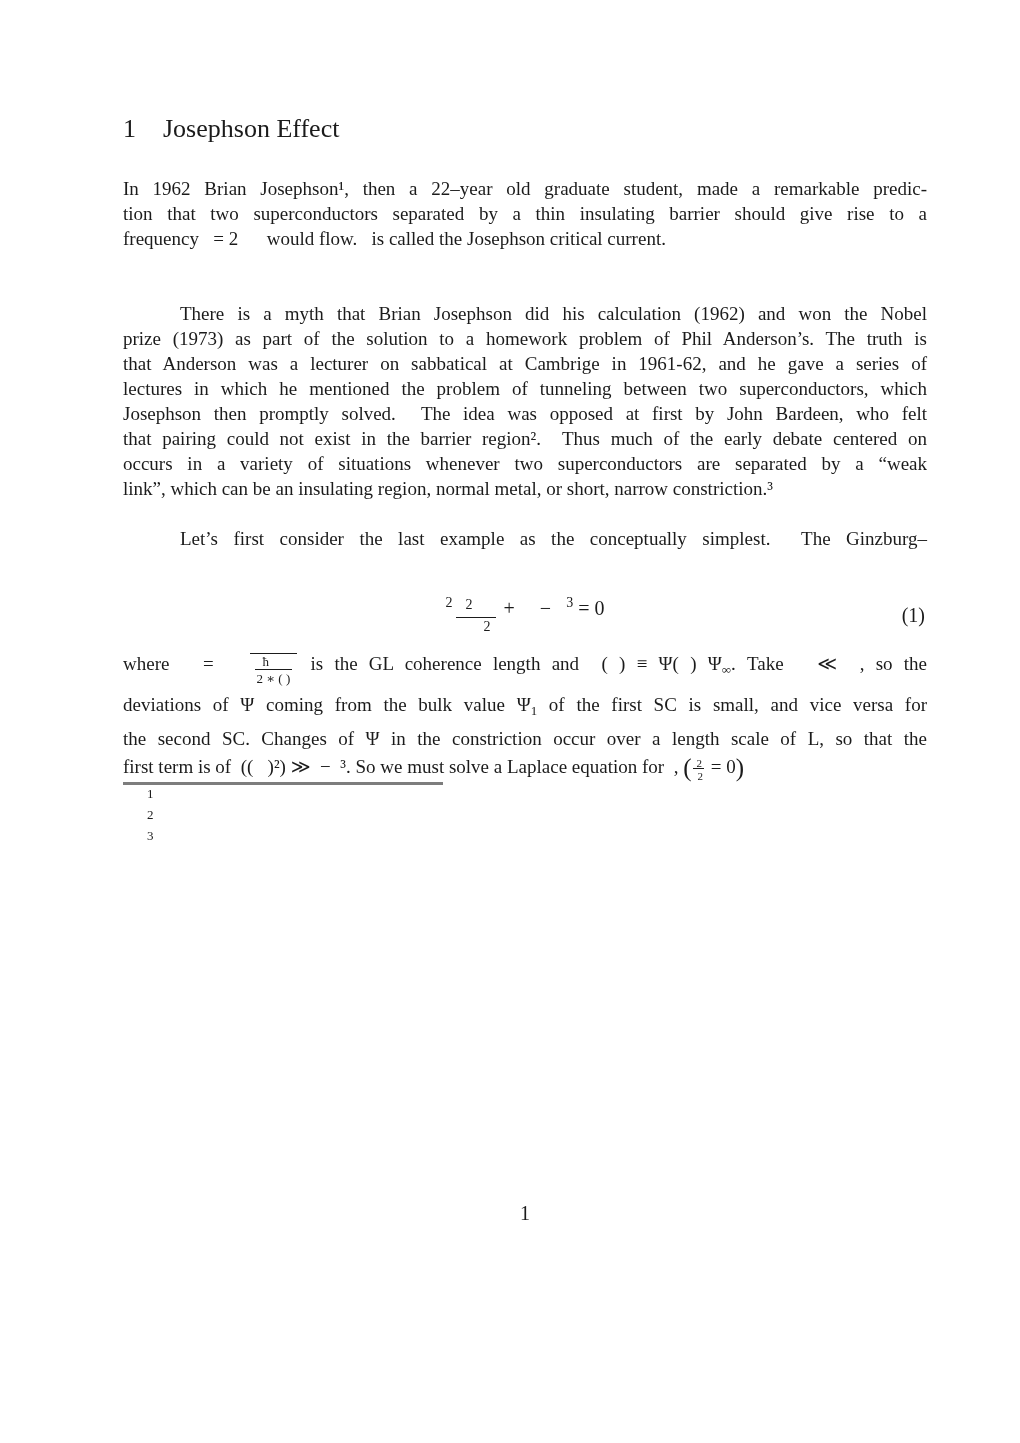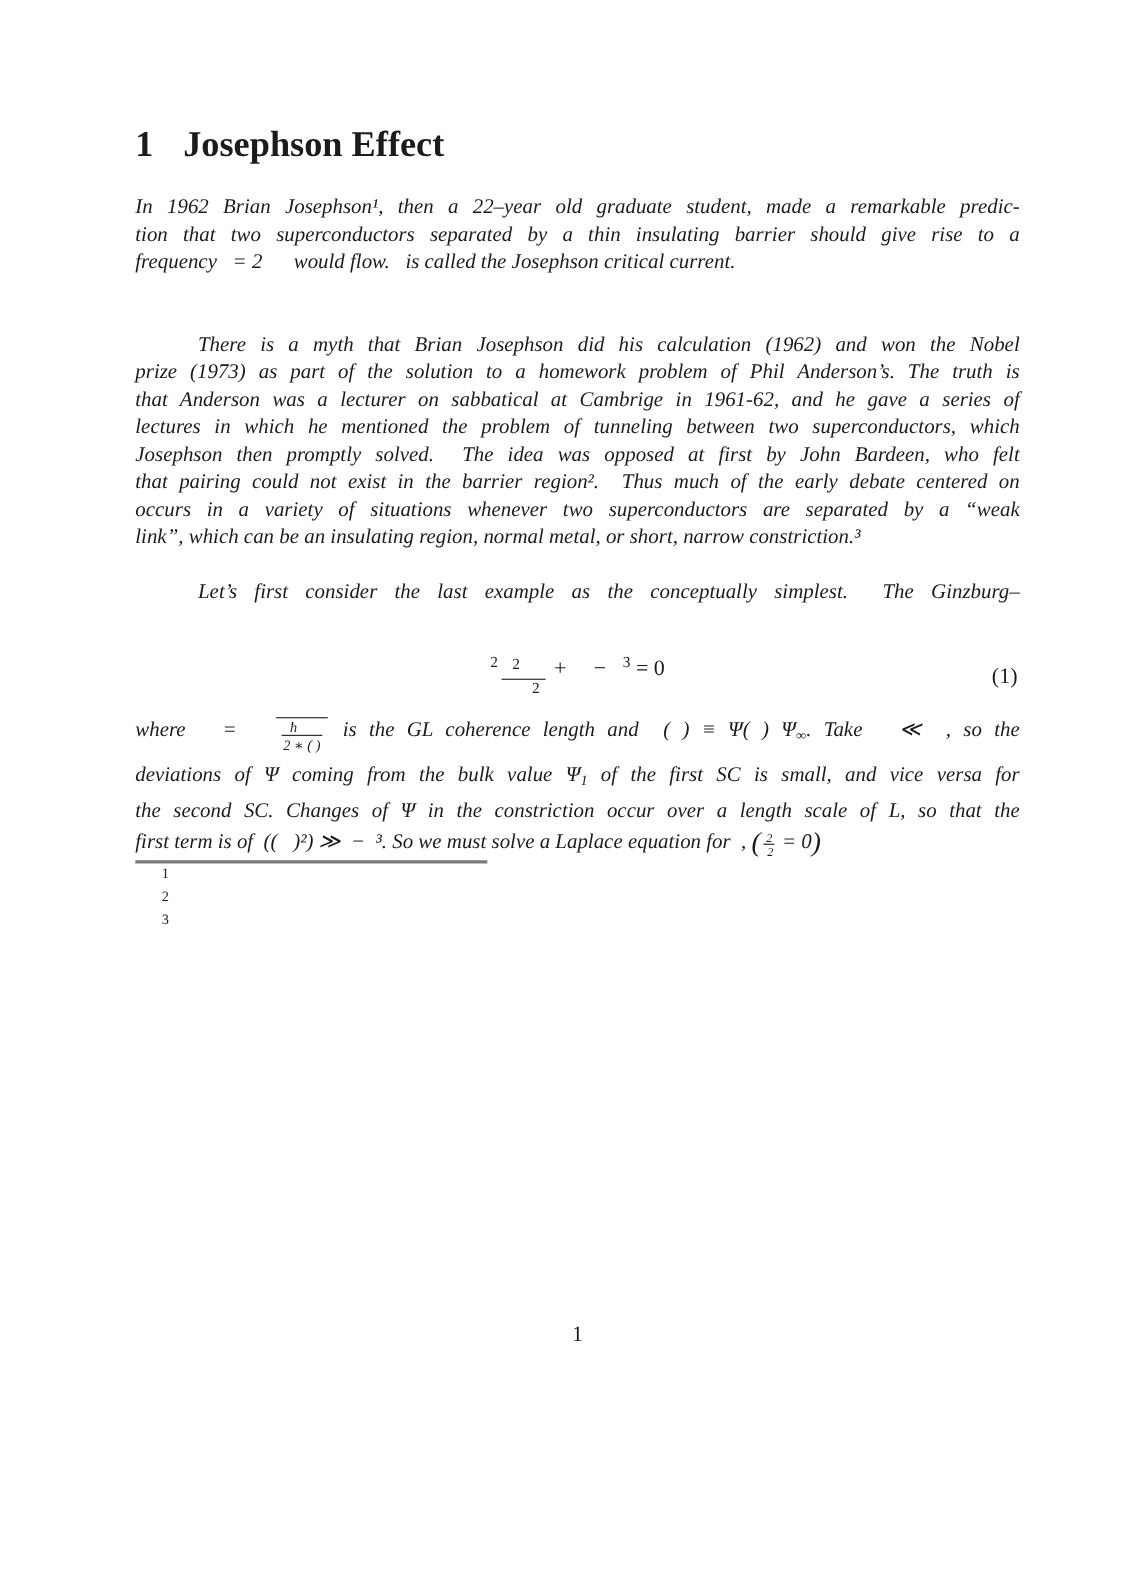--- a/index.html
+++ b/index.html
@@ -10,28 +10,28 @@
     background: #ffffff;
     font-family: "Liberation Serif", "DejaVu Serif", serif;
     color: #1b1b1b;
     overflow: hidden;
   }
   .content { position: absolute; left: 123px; width: 804px; }
 
   .section-title {
     position: absolute;
     top: 114px;
-    font-size: 33px;
-    font-weight: 700;
+    font-size: 26px;
+    font-weight: 400;
     white-space: nowrap;
   }
   .section-title .num { margin-right: 27px; }
 
   .para { position: absolute; width: 804px; font-size: 19px; line-height: 25px; }
-  .line { text-align: justify; text-align-last: justify; font-style: italic; }
+  .line { text-align: justify; text-align-last: justify; }
   .line.last { text-align-last: auto; }
   .line.indent { text-indent: 57px; }
 
   
   .eq-row {
     position: absolute;
     top: 583px;
     left: 0;
     width: 804px;
     height: 64px;

